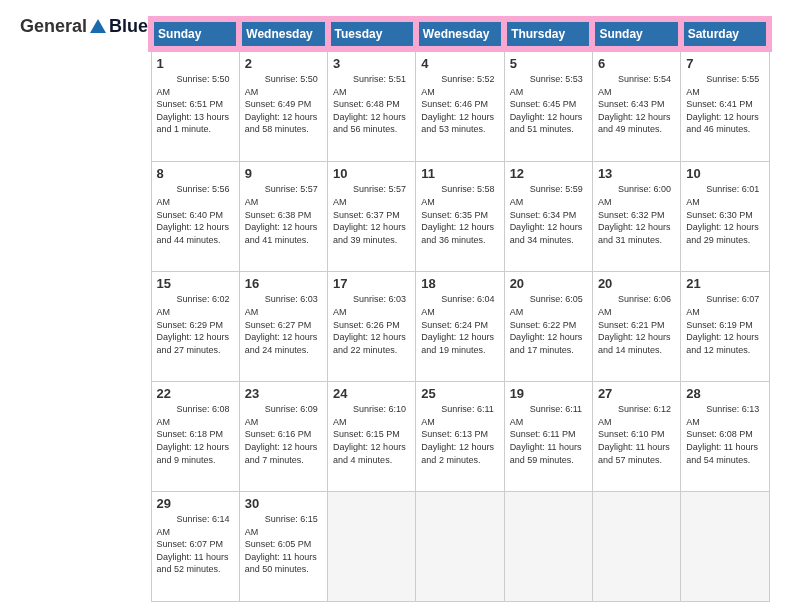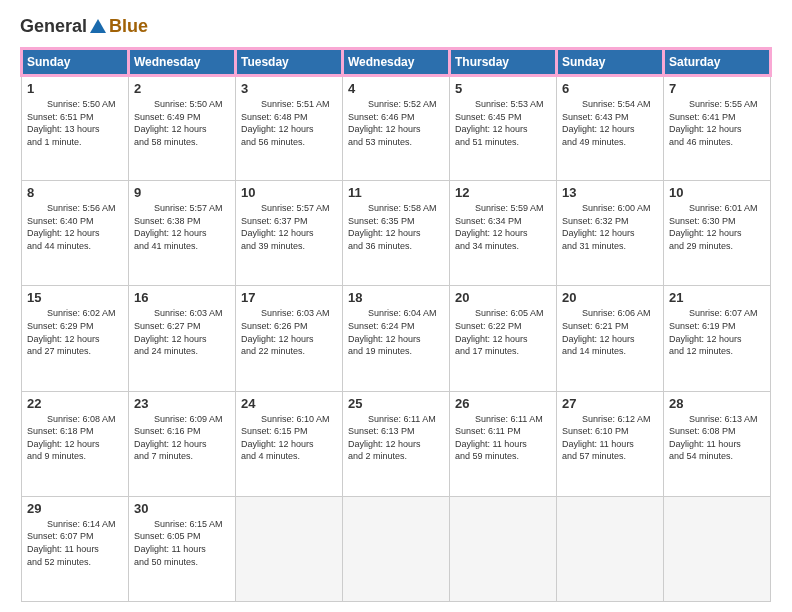--- a/index.html
+++ b/index.html
@@ -8,21 +8,21 @@
       background: #fff;
       width: 792px;
       height: 612px;
       overflow: hidden;
     }
     .page {
       width: 792px;
       height: 612px;
       padding: 16px 20px 10px 20px;
       display: flex;
-      flex-direction: column;
+      flex-direction: row;
     }
     .header {
       display: flex;
       justify-content: space-between;
       align-items: flex-start;
       margin-bottom: 10px;
     }
     .logo {
       display: flex;
       flex-direction: column;
@@ -51,21 +51,21 @@
       width: 100%;
       table-layout: fixed;
     }
     .calendar th {
       background-color: #2c6fad;
       color: #fff;
       font-size: 12px;
       font-weight: bold;
       padding: 5px 4px;
       text-align: left;
-      border: 3px solid #f9a8d4;
+      border: 6px solid #f9a8d4;
     }
     .calendar td {
       border: 1px solid #ccc;
       vertical-align: top;
       padding: 4px 5px;
       font-size: 9.5px;
       color: #333;
       background: #fff;
       height: 88px;
     }
@@ -89,21 +89,21 @@
 <body>
 
 <div class="page">
   <div class="header">
     <div class="logo">
       <div class="logo-text">
         <span style="font-size:18px;font-weight:bold;color:#333;">General</span>
         <svg width="20" height="20" viewBox="0 0 20 20" style="margin:0 1px;">
           <polygon points="10,2 18,16 2,16" fill="#1a6aad"></polygon>
         </svg>
-        <span style="font-size:18px;font-weight:bold;color:#a16207;">Blue</span>
+        <span style="font-size:18px;font-weight:bold;color:#0f172a;">Blue</span>
       </div>
     </div>
     <div class="title-area">
       <div class="month-title"></div>
       <div class="location"></div>
     </div>
   </div>
 
   <table class="calendar">
     <thead>
@@ -143,21 +143,21 @@
           <td><span class="day-num">18</span><span class="cell-text">Sunrise: 6:04 AM<br>Sunset: 6:24 PM<br>Daylight: 12 hours<br>and 19 minutes.</span></td>
           <td><span class="day-num">20</span><span class="cell-text">Sunrise: 6:05 AM<br>Sunset: 6:22 PM<br>Daylight: 12 hours<br>and 17 minutes.</span></td>
           <td><span class="day-num">20</span><span class="cell-text">Sunrise: 6:06 AM<br>Sunset: 6:21 PM<br>Daylight: 12 hours<br>and 14 minutes.</span></td>
           <td><span class="day-num">21</span><span class="cell-text">Sunrise: 6:07 AM<br>Sunset: 6:19 PM<br>Daylight: 12 hours<br>and 12 minutes.</span></td>
         </tr>
         <tr>
           <td><span class="day-num">22</span><span class="cell-text">Sunrise: 6:08 AM<br>Sunset: 6:18 PM<br>Daylight: 12 hours<br>and 9 minutes.</span></td>
           <td><span class="day-num">23</span><span class="cell-text">Sunrise: 6:09 AM<br>Sunset: 6:16 PM<br>Daylight: 12 hours<br>and 7 minutes.</span></td>
           <td><span class="day-num">24</span><span class="cell-text">Sunrise: 6:10 AM<br>Sunset: 6:15 PM<br>Daylight: 12 hours<br>and 4 minutes.</span></td>
           <td><span class="day-num">25</span><span class="cell-text">Sunrise: 6:11 AM<br>Sunset: 6:13 PM<br>Daylight: 12 hours<br>and 2 minutes.</span></td>
-          <td><span class="day-num">26</span><span class="cell-text">Sunrise: 6:11 AM<br>Sunset: 6:11 PM<br>Daylight: 11 hours<br>and 59 minutes.</span></td>
+          <td><span class="day-num">19</span><span class="cell-text">Sunrise: 6:11 AM<br>Sunset: 6:11 PM<br>Daylight: 11 hours<br>and 59 minutes.</span></td>
           <td><span class="day-num">27</span><span class="cell-text">Sunrise: 6:12 AM<br>Sunset: 6:10 PM<br>Daylight: 11 hours<br>and 57 minutes.</span></td>
           <td><span class="day-num">28</span><span class="cell-text">Sunrise: 6:13 AM<br>Sunset: 6:08 PM<br>Daylight: 11 hours<br>and 54 minutes.</span></td>
         </tr>
         <tr>
           <td><span class="day-num">29</span><span class="cell-text">Sunrise: 6:14 AM<br>Sunset: 6:07 PM<br>Daylight: 11 hours<br>and 52 minutes.</span></td>
           <td><span class="day-num">30</span><span class="cell-text">Sunrise: 6:15 AM<br>Sunset: 6:05 PM<br>Daylight: 11 hours<br>and 50 minutes.</span></td>
           <td class="empty"></td>
           <td class="empty"></td>
           <td class="empty"></td>
           <td class="empty"></td>

